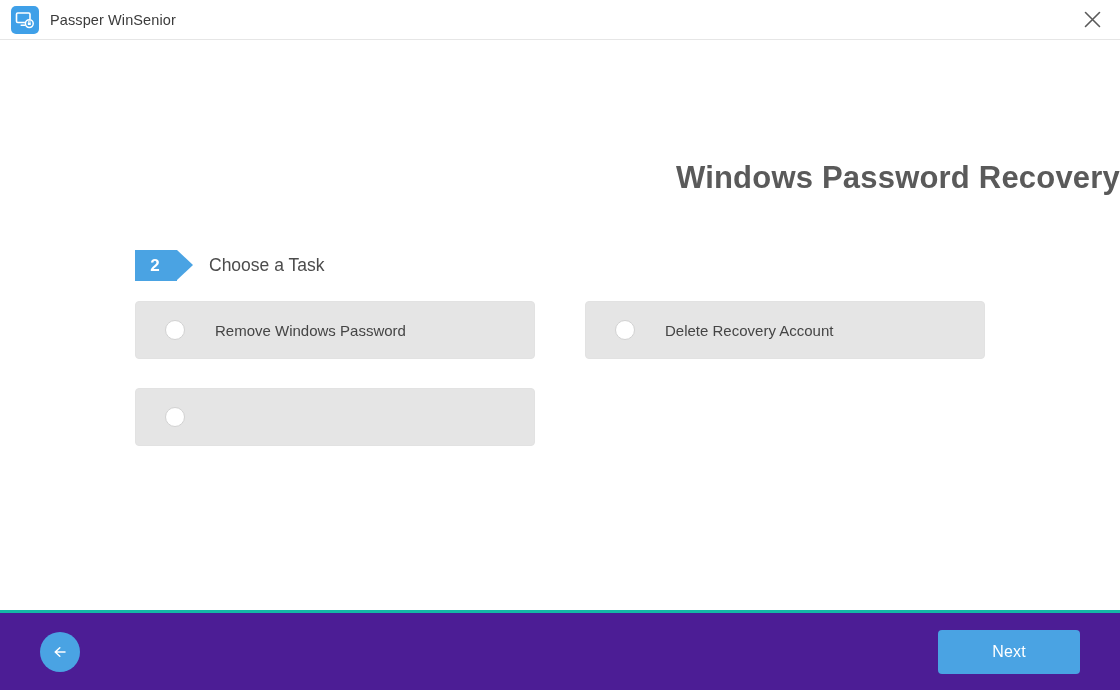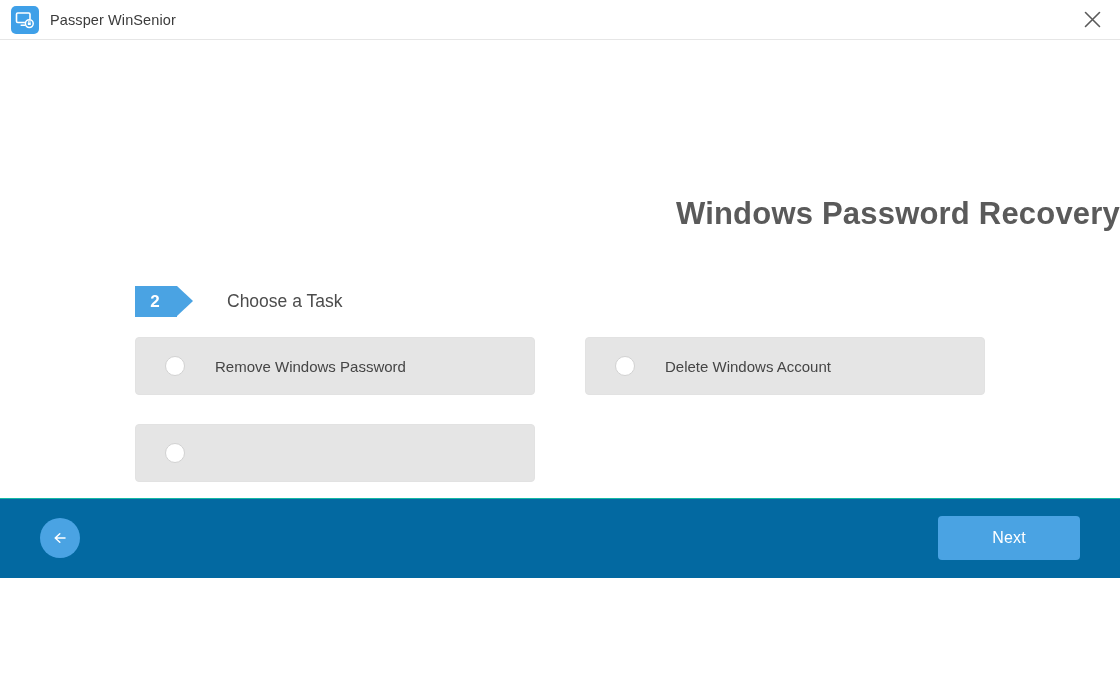--- a/index.html
+++ b/index.html
@@ -8,25 +8,24 @@
     width: 1120px;
     height: 690px;
     background: #ffffff;
     font-family: "Liberation Sans", sans-serif;
     overflow: hidden;
   }
 
   .app-window {
     position: relative;
     width: 1120px;
-    height: 578px;
+    height: 690px;
     background: #ffffff;
     display: flex;
     flex-direction: column;
-    gap: 36px;
   }
 
   
   .titlebar {
     position: relative;
     height: 40px;
     min-height: 40px;
     background: #ffffff;
     border-bottom: 1px solid #e6e6e6;
     display: flex;
@@ -115,21 +114,21 @@
     left: 42px;
     top: 0;
     width: 0;
     height: 0;
     border-top: 15.5px solid transparent;
     border-bottom: 15.5px solid transparent;
     border-left: 16px solid #4aa3e3;
   }
 
   .step-label {
-    margin-left: 50px;
+    margin-left: 32px;
     font-size: 17.5px;
     color: #4c4c4c;
     font-weight: 400;
     white-space: nowrap;
   }
 
   
   .options-grid {
     position: absolute;
     top: 261px;
@@ -189,22 +188,22 @@
     font-size: 15px;
     color: #454545;
     white-space: nowrap;
   }
 
   
   .footer {
     position: relative;
     height: 80px;
     min-height: 80px;
-    border-top: 1px solid #14b8a6;
-    background: #0369a1;
+    border-top: 3px solid #14b8a6;
+    background: #4c1d95;
   }
 
   .back-btn {
     position: absolute;
     left: 40px;
     top: 19px;
     width: 40px;
     height: 40px;
     border-radius: 50%;
     background: #4aa3e3;
@@ -272,21 +271,21 @@
         <span class="radio">
           <span class="radio-dot"></span>
         </span>
         <span class="option-label">Remove Windows Password</span>
       </div>
 
       <div class="option-card">
         <span class="radio">
           <span class="radio-dot"></span>
         </span>
-        <span class="option-label">Delete Windows Account</span>
+        <span class="option-label">Delete Recovery Account</span>
       </div>
 
       <div class="option-card">
         <span class="radio">
           <span class="radio-dot"></span>
         </span>
       </div>
 
     </div>
   </div>

